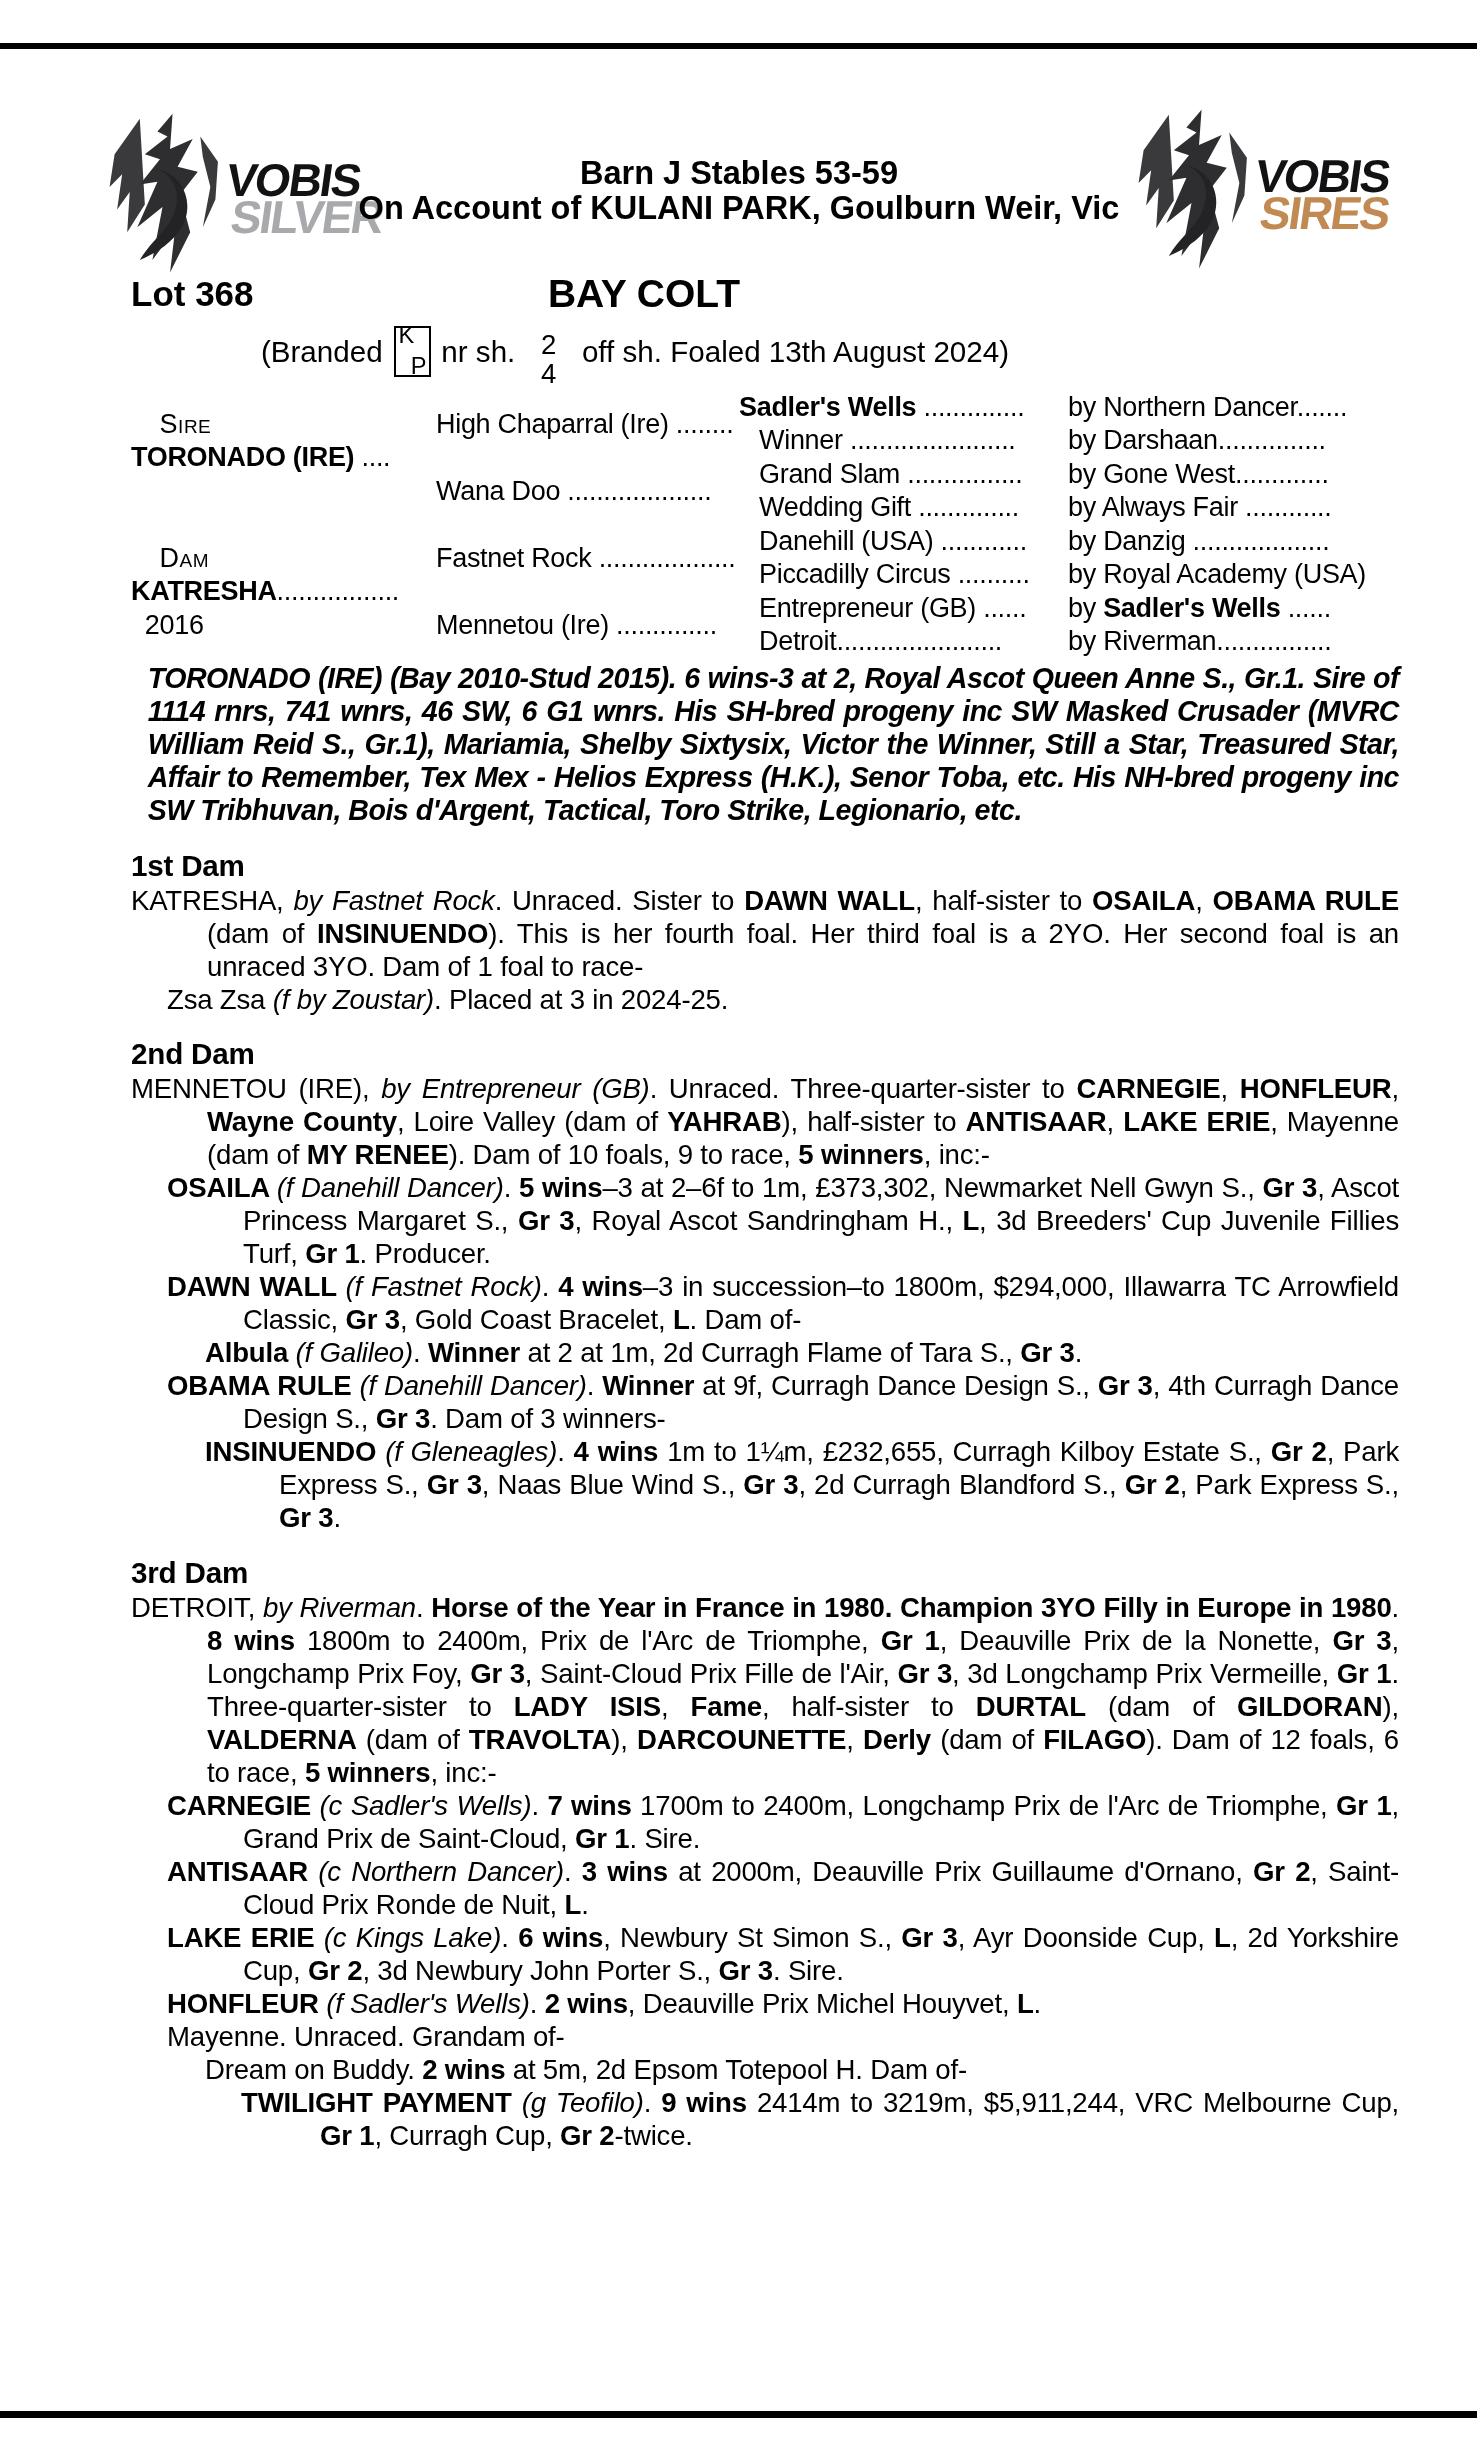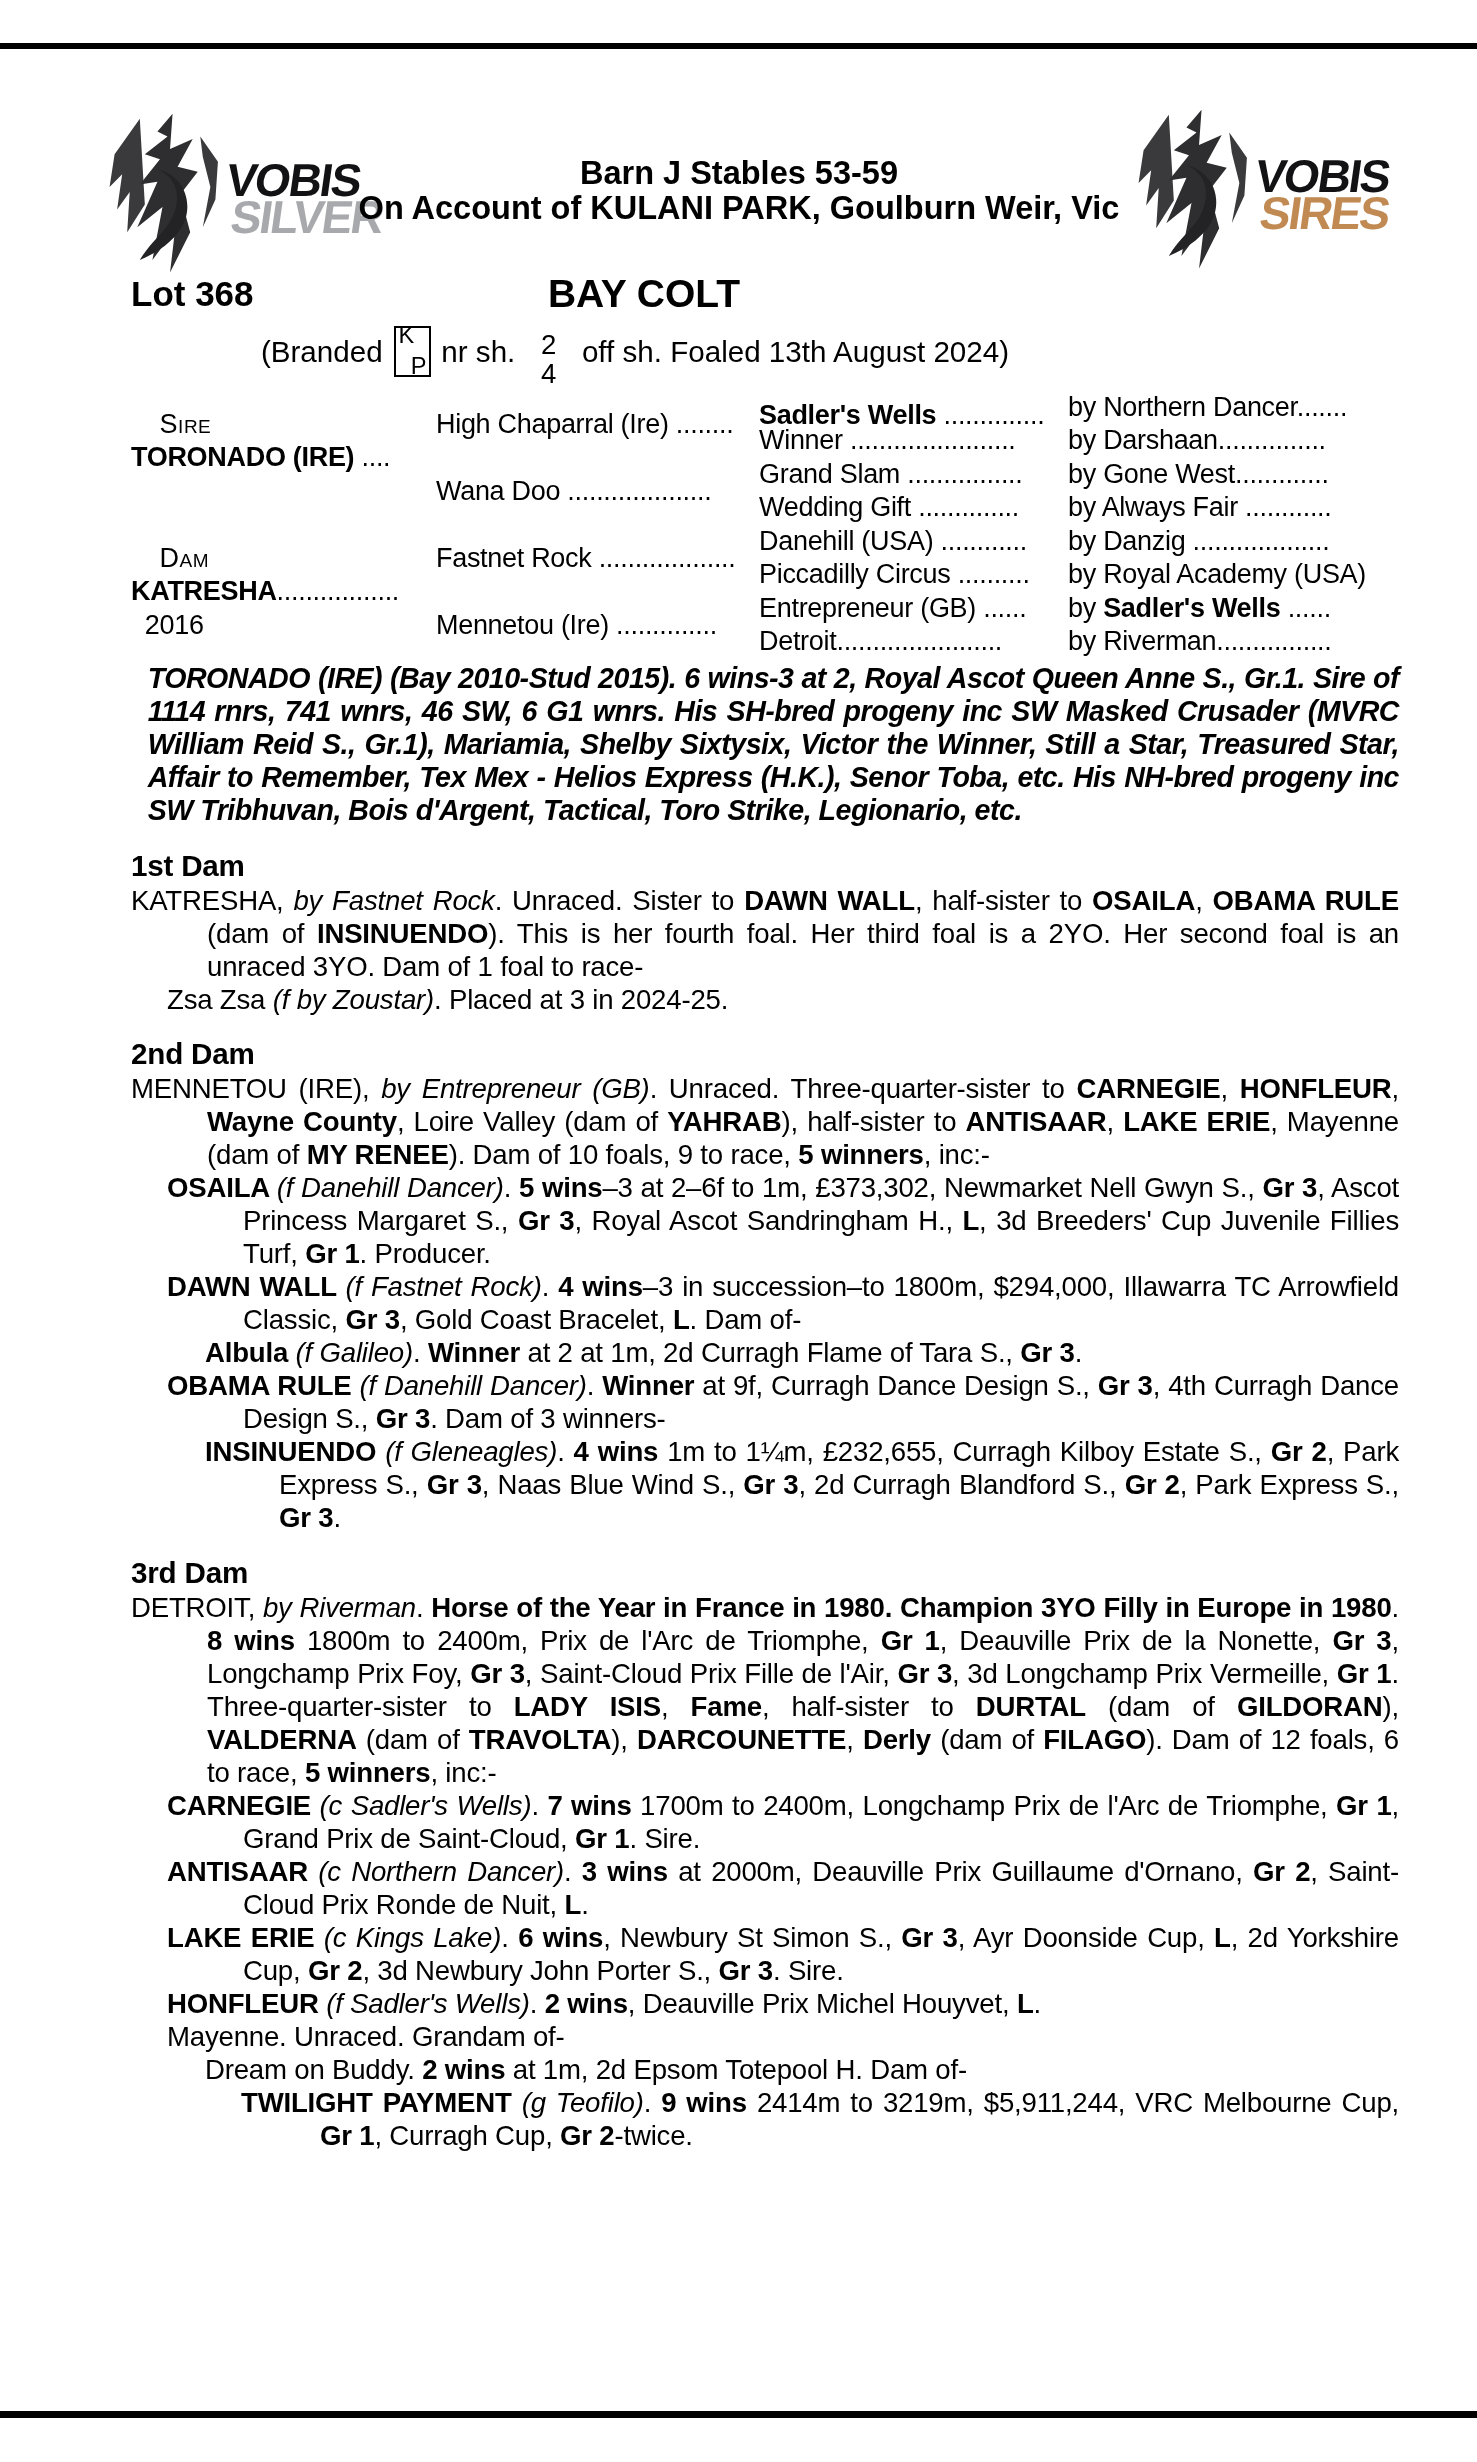--- a/index.html
+++ b/index.html
@@ -112,21 +112,21 @@
 <div id="pedigree">
     <div class="cell" style="left: 28.6px; top: 26.6px;"><span class="sc">Sire</span></div>
     <div class="cell" style="left: 0px; top: 60px;"><span class="b">TORONADO (IRE)</span><span> ....</span></div>
     <div class="cell" style="left: 28.6px; top: 161px;"><span class="sc">Dam</span></div>
     <div class="cell" style="left: 0px; top: 194px;"><span class="b">KATRESHA</span><span>.................</span></div>
     <div class="cell" style="left: 13.8px; top: 228px;"><span>2016</span></div>
     <div class="cell" style="left: 305px; top: 26.6px;"><span>High Chaparral (Ire) ........</span></div>
     <div class="cell" style="left: 305px; top: 94px;"><span>Wana Doo ....................</span></div>
     <div class="cell" style="left: 305px; top: 161px;"><span>Fastnet Rock ...................</span></div>
     <div class="cell" style="left: 305px; top: 228px;"><span>Mennetou (Ire) ..............</span></div>
-    <div class="cell" style="left: 628px; top: 9.9px; margin-top: 8px;"><span class="b">Sadler's Wells</span><span> ..............</span></div>
+    <div class="cell" style="left: 608px; top: 9.9px;"><span class="b">Sadler's Wells</span><span> ..............</span></div>
     <div class="cell" style="left: 628px; top: 43px;"><span>Winner</span><span> .......................</span></div>
     <div class="cell" style="left: 628px; top: 77px;"><span>Grand Slam</span><span> ................</span></div>
     <div class="cell" style="left: 628px; top: 110px;"><span>Wedding Gift</span><span> ..............</span></div>
     <div class="cell" style="left: 628px; top: 144px;"><span>Danehill (USA)</span><span> ............</span></div>
     <div class="cell" style="left: 628px; top: 177px;"><span>Piccadilly Circus</span><span> ..........</span></div>
     <div class="cell" style="left: 628px; top: 211px;"><span>Entrepreneur (GB)</span><span> ......</span></div>
     <div class="cell" style="left: 628px; top: 244px;"><span>Detroit</span><span>.......................</span></div>
     <div class="cell" style="left: 937px; top: 9.9px;"><span>by </span><span>Northern Dancer</span><span>.......</span></div>
     <div class="cell" style="left: 937px; top: 43px;"><span>by </span><span>Darshaan</span><span>...............</span></div>
     <div class="cell" style="left: 937px; top: 77px;"><span>by </span><span>Gone West</span><span>.............</span></div>
@@ -150,17 +150,17 @@
       <div class="para l2"><span class="b">Albula </span><span class="i">(f Galileo)</span><span>. </span><span class="b">Winner</span><span> at 2 at 1m, 2d Curragh Flame of Tara S., </span><span class="b">Gr 3</span><span>.</span></div>
       <div class="para l1"><span class="b">OBAMA RULE </span><span class="i">(f Danehill Dancer)</span><span>. </span><span class="b">Winner</span><span> at 9f, Curragh Dance Design S., </span><span class="b">Gr 3</span><span>, 4th Curragh Dance Design S., </span><span class="b">Gr 3</span><span>. Dam of 3 winners-</span></div>
       <div class="para l2"><span class="b">INSINUENDO </span><span class="i">(f Gleneagles)</span><span>. </span><span class="b">4 wins</span><span> 1m to 1¼m, £232,655, Curragh Kilboy Estate S., </span><span class="b">Gr 2</span><span>, Park Express S., </span><span class="b">Gr 3</span><span>, Naas Blue Wind S., </span><span class="b">Gr 3</span><span>, 2d Curragh Blandford S., </span><span class="b">Gr 2</span><span>, Park Express S., </span><span class="b">Gr 3</span><span>.</span></div>
       <div class="section-heading">3rd Dam</div>
       <div class="para l0"><span>DETROIT, </span><span class="i">by Riverman</span><span>. </span><span class="b">Horse of the Year in France in 1980. Champion 3YO Filly in Europe in 1980</span><span>. </span><span class="b">8 wins</span><span> 1800m to 2400m, Prix de l'Arc de Triomphe, </span><span class="b">Gr 1</span><span>, Deauville Prix de la Nonette, </span><span class="b">Gr 3</span><span>, Longchamp Prix Foy, </span><span class="b">Gr 3</span><span>, Saint-Cloud Prix Fille de l'Air, </span><span class="b">Gr 3</span><span>, 3d Longchamp Prix Vermeille, </span><span class="b">Gr 1</span><span>. Three-quarter-sister to </span><span class="b">LADY ISIS</span><span>, </span><span class="b">Fame</span><span>, half-sister to </span><span class="b">DURTAL</span><span> (dam of </span><span class="b">GILDORAN</span><span>), </span><span class="b">VALDERNA</span><span> (dam of </span><span class="b">TRAVOLTA</span><span>), </span><span class="b">DARCOUNETTE</span><span>, </span><span class="b">Derly</span><span> (dam of </span><span class="b">FILAGO</span><span>). Dam of 12 foals, 6 to race, </span><span class="b">5 winners</span><span>, inc:-</span></div>
       <div class="para l1"><span class="b">CARNEGIE </span><span class="i">(c Sadler's Wells)</span><span>. </span><span class="b">7 wins</span><span> 1700m to 2400m, Longchamp Prix de l'Arc de Triomphe, </span><span class="b">Gr 1</span><span>, Grand Prix de Saint-Cloud, </span><span class="b">Gr 1</span><span>. Sire.</span></div>
       <div class="para l1"><span class="b">ANTISAAR </span><span class="i">(c Northern Dancer)</span><span>. </span><span class="b">3 wins</span><span> at 2000m, Deauville Prix Guillaume d'Ornano, </span><span class="b">Gr 2</span><span>, Saint-Cloud Prix Ronde de Nuit, </span><span class="b">L</span><span>.</span></div>
       <div class="para l1"><span class="b">LAKE ERIE </span><span class="i">(c Kings Lake)</span><span>. </span><span class="b">6 wins</span><span>, Newbury St Simon S., </span><span class="b">Gr 3</span><span>, Ayr Doonside Cup, </span><span class="b">L</span><span>, 2d Yorkshire Cup, </span><span class="b">Gr 2</span><span>, 3d Newbury John Porter S., </span><span class="b">Gr 3</span><span>. Sire.</span></div>
       <div class="para l1"><span class="b">HONFLEUR </span><span class="i">(f Sadler's Wells)</span><span>. </span><span class="b">2 wins</span><span>, Deauville Prix Michel Houyvet, </span><span class="b">L</span><span>.</span></div>
       <div class="para l1"><span>Mayenne. Unraced. Grandam of-</span></div>
-      <div class="para l2"><span>Dream on Buddy. </span><span class="b">2 wins</span><span> at 1m, 2d Epsom Totepool H. Dam of-</span></div>
+      <div class="para l2"><span>Dream on Buddy. </span><span class="b">2 wins</span><span> at 5m, 2d Epsom Totepool H. Dam of-</span></div>
       <div class="para l3"><span class="b">TWILIGHT PAYMENT </span><span class="i">(g Teofilo)</span><span>. </span><span class="b">9 wins</span><span> 2414m to 3219m, $5,911,244, VRC Melbourne Cup, </span><span class="b">Gr 1</span><span>, Curragh Cup, </span><span class="b">Gr 2</span><span>-twice.</span></div>
     </div>
 </div>
 
 
 </body></html>

